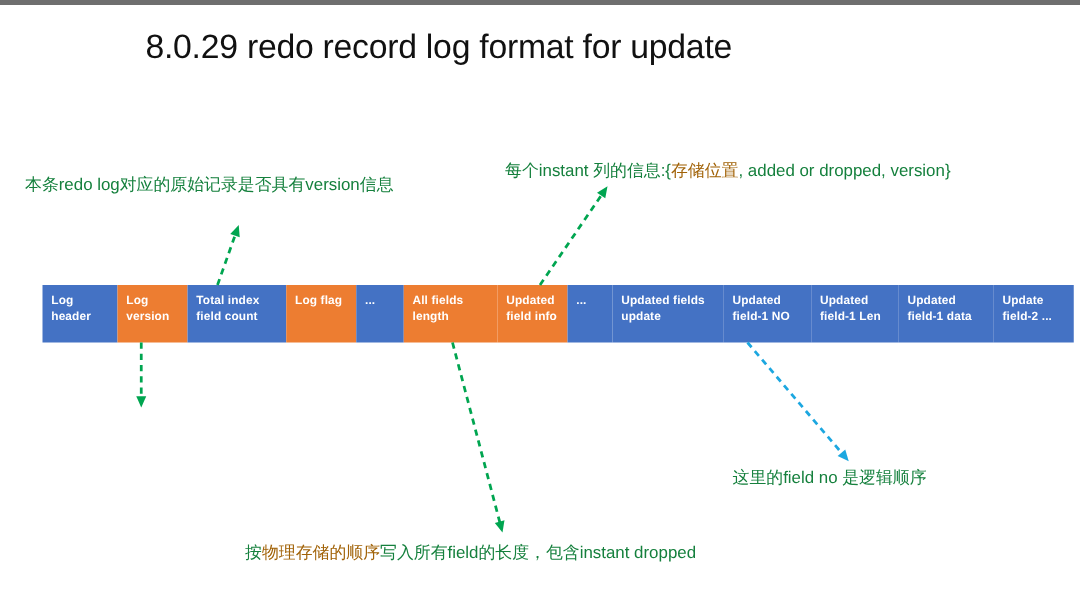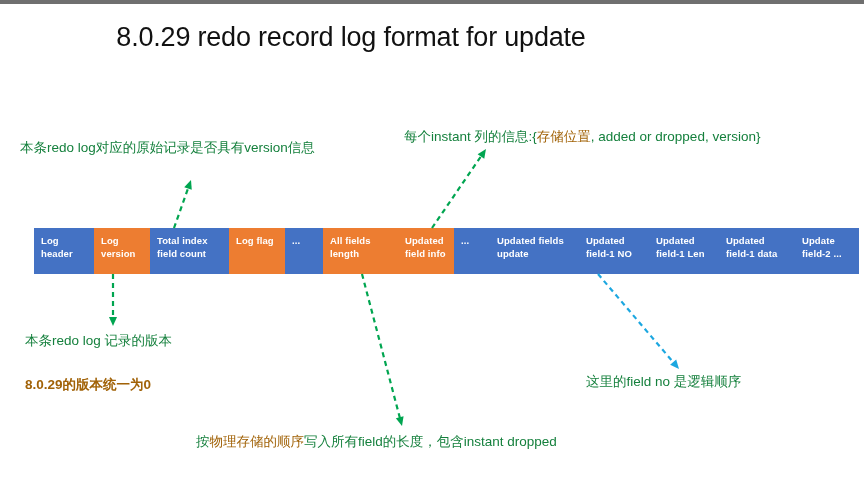--- a/index.html
+++ b/index.html
@@ -157,24 +157,20 @@
     </div>
 
   <div class="note" id="note-version-present">
     <span class="blk">本条redo log对应的原始记录是否具有version信息</span>
   </div>
 
   <div class="note" id="note-instant-info">
     <span class="blk">每个instant 列的信息:{</span><span class="red">存储位置</span><span class="blk">, added or dropped, version}</span>
   </div>
 
-  <div class="note" id="note-log-version">
-    <div class="ln1 blk">本条redo log 记录的版本</div>
-    <div class="ln2 red">8.0.29的版本统一为0</div>
-  </div>
 
   <div class="note" id="note-physical-order">
     <span class="blk">按</span><span class="red">物理存储的顺序</span><span class="blk">写入所有field的长度，包含instant dropped</span>
   </div>
 
   <div class="note" id="note-field-no">
     <span class="blk">这里的field no 是逻辑顺序</span>
   </div>
 
   <svg id="arrows" viewBox="0 0 864 490" xmlns="http://www.w3.org/2000/svg">

